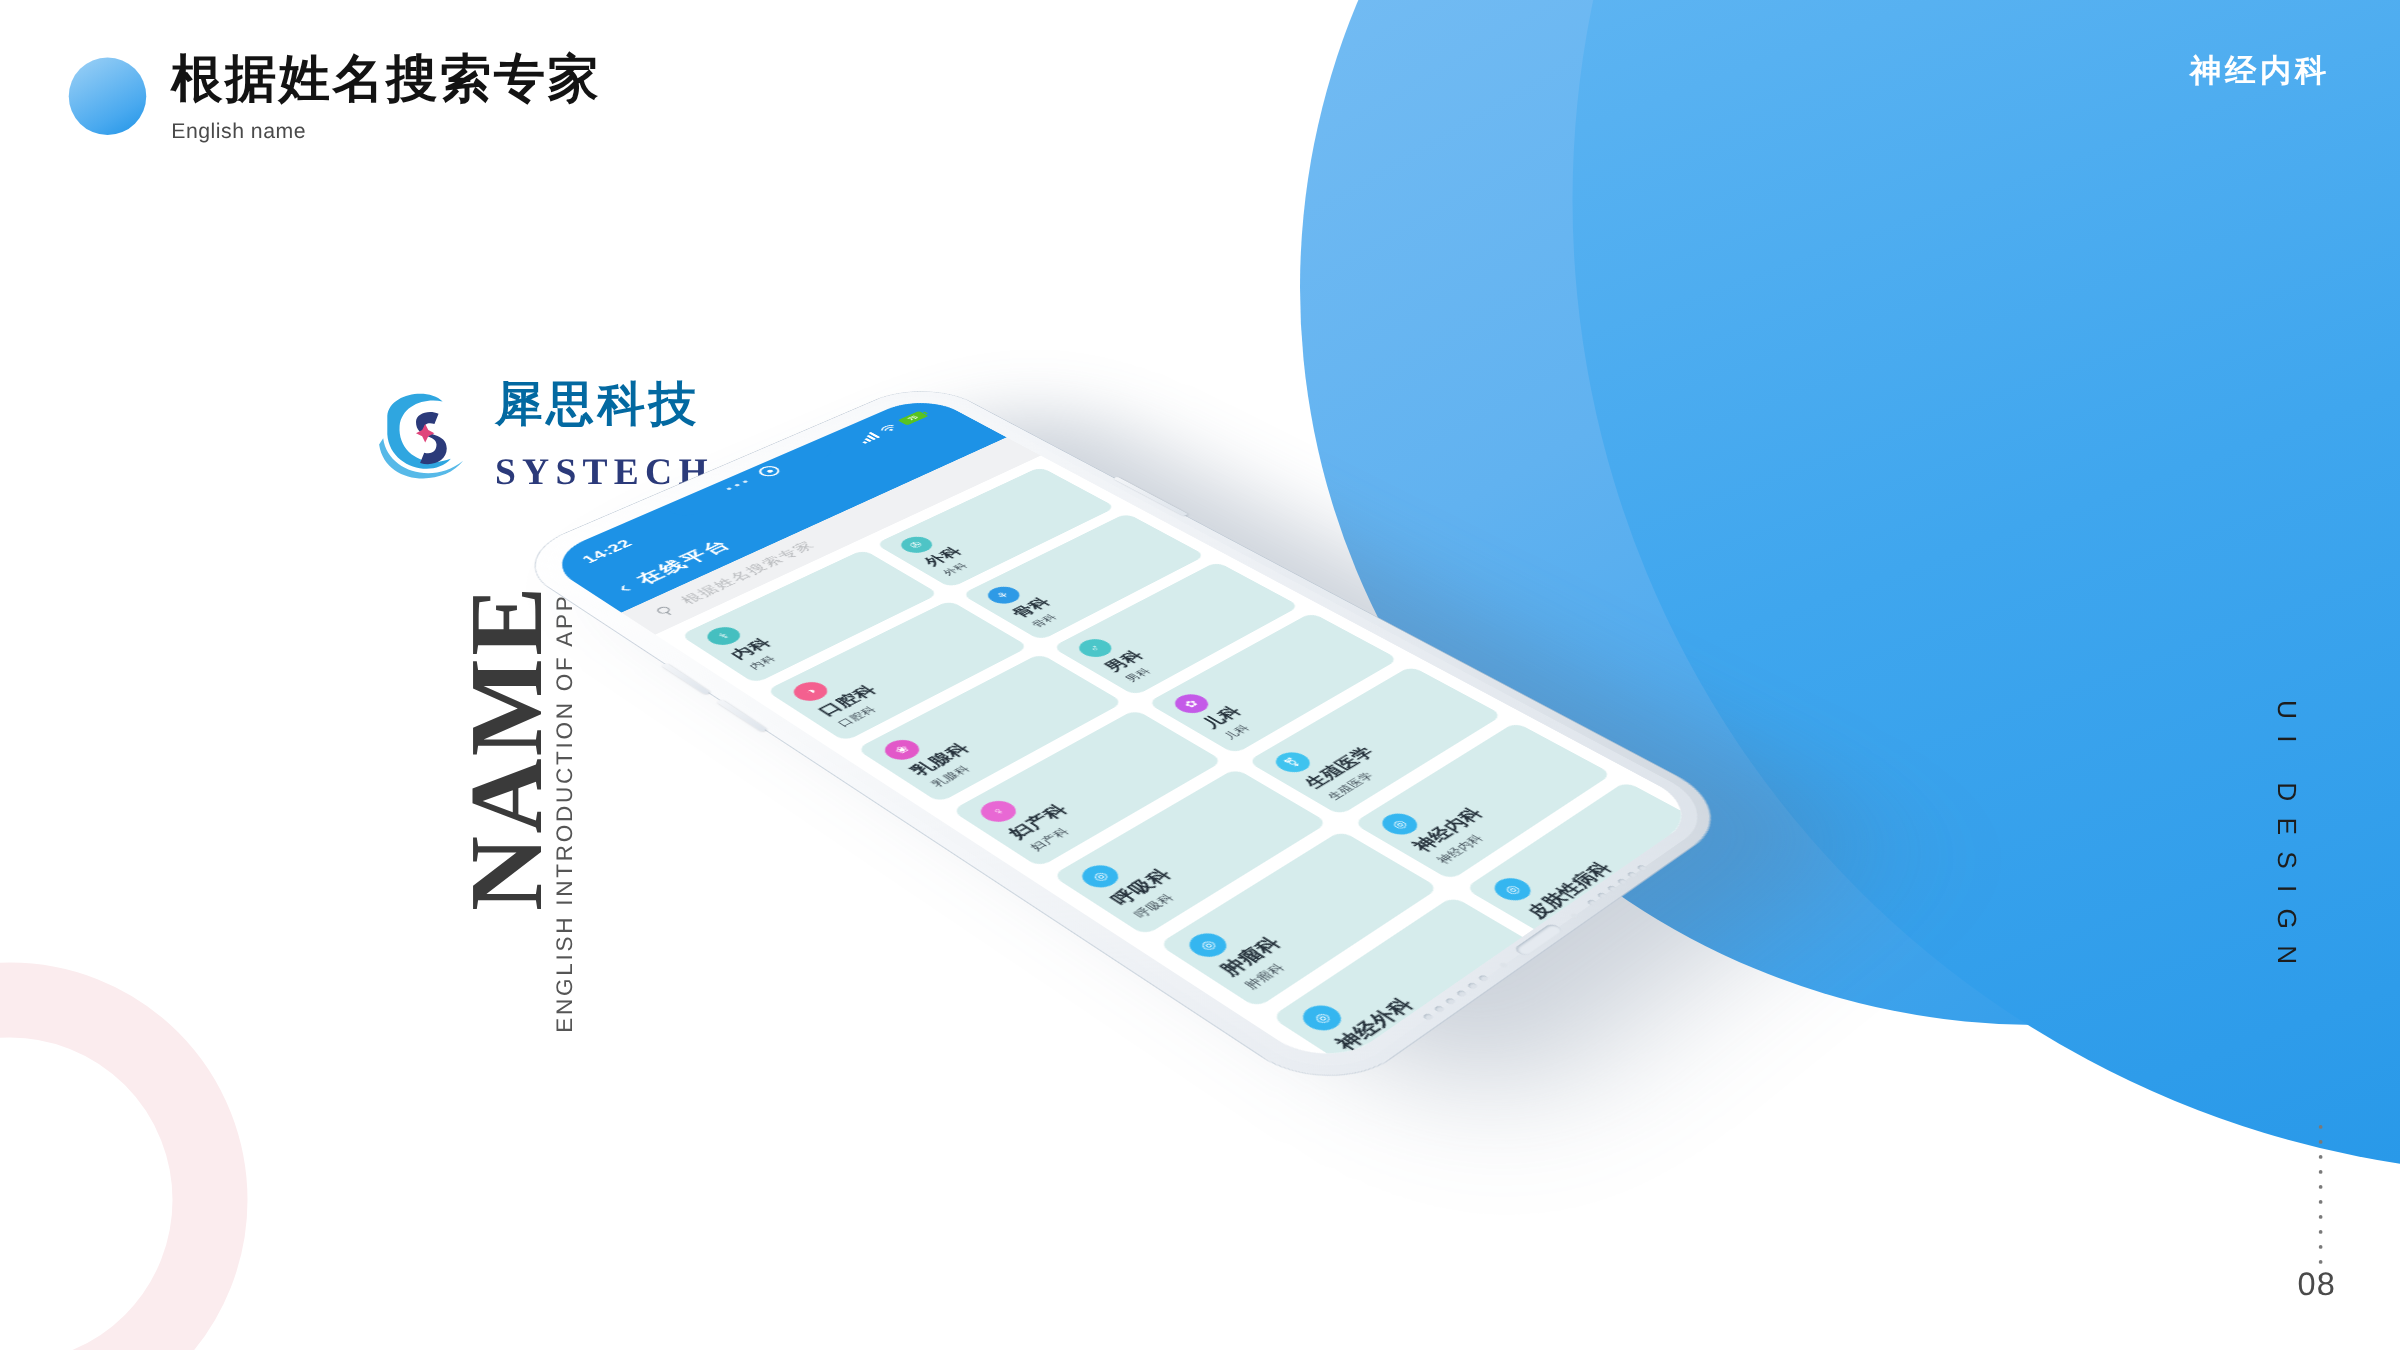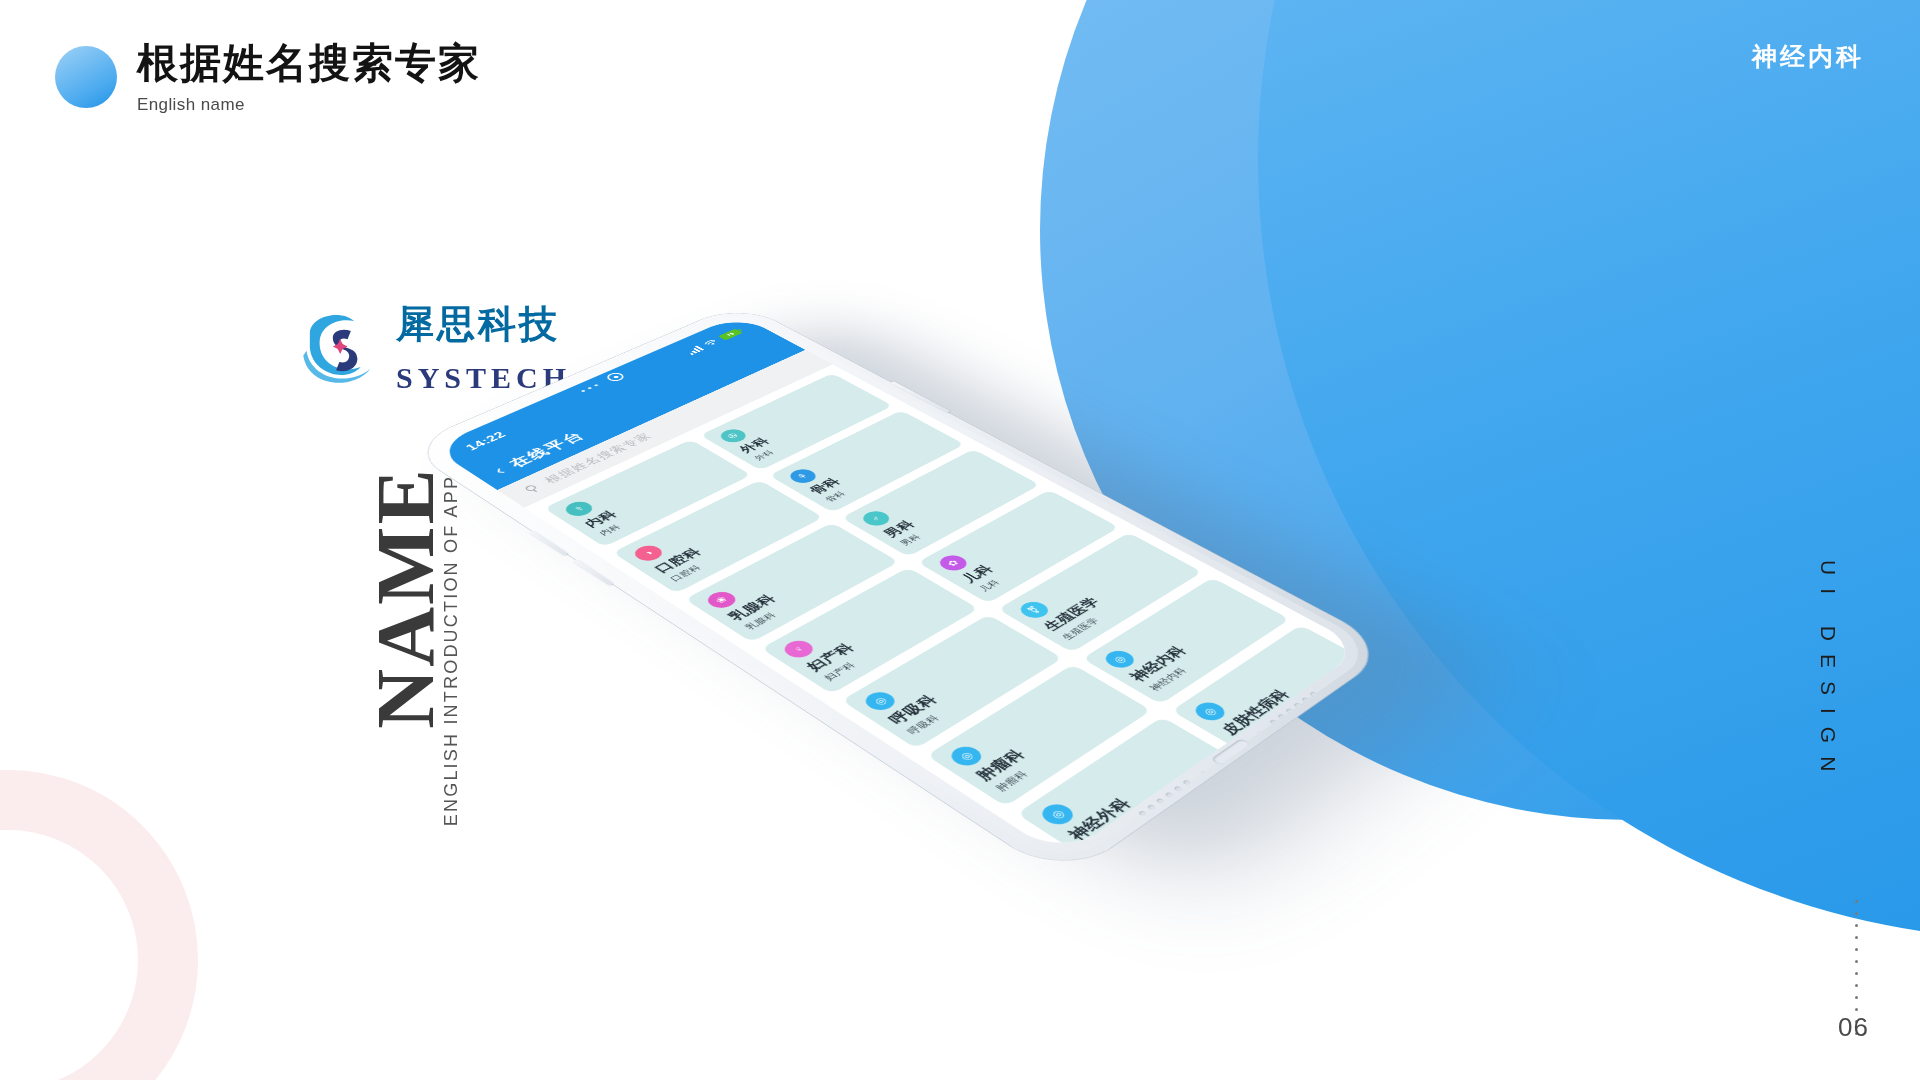--- a/index.html
+++ b/index.html
@@ -232,21 +232,21 @@
     <i></i>
     <i></i>
     <i></i>
     <i></i>
     <i></i>
     <i></i>
     <i></i>
     <i></i>
     <i></i>
 </div>
-<div id="page-num">06</div>
+<div id="page-num">08</div>
 
 <div id="phone-stage">
   <div id="phone">
     <div id="phone-body"></div>
     <div id="phone-rim"></div>
 
     <div id="earpiece"></div>
     <div id="vol-up"></div>
     <div id="vol-dn"></div>
     <div id="power-btn"></div>

